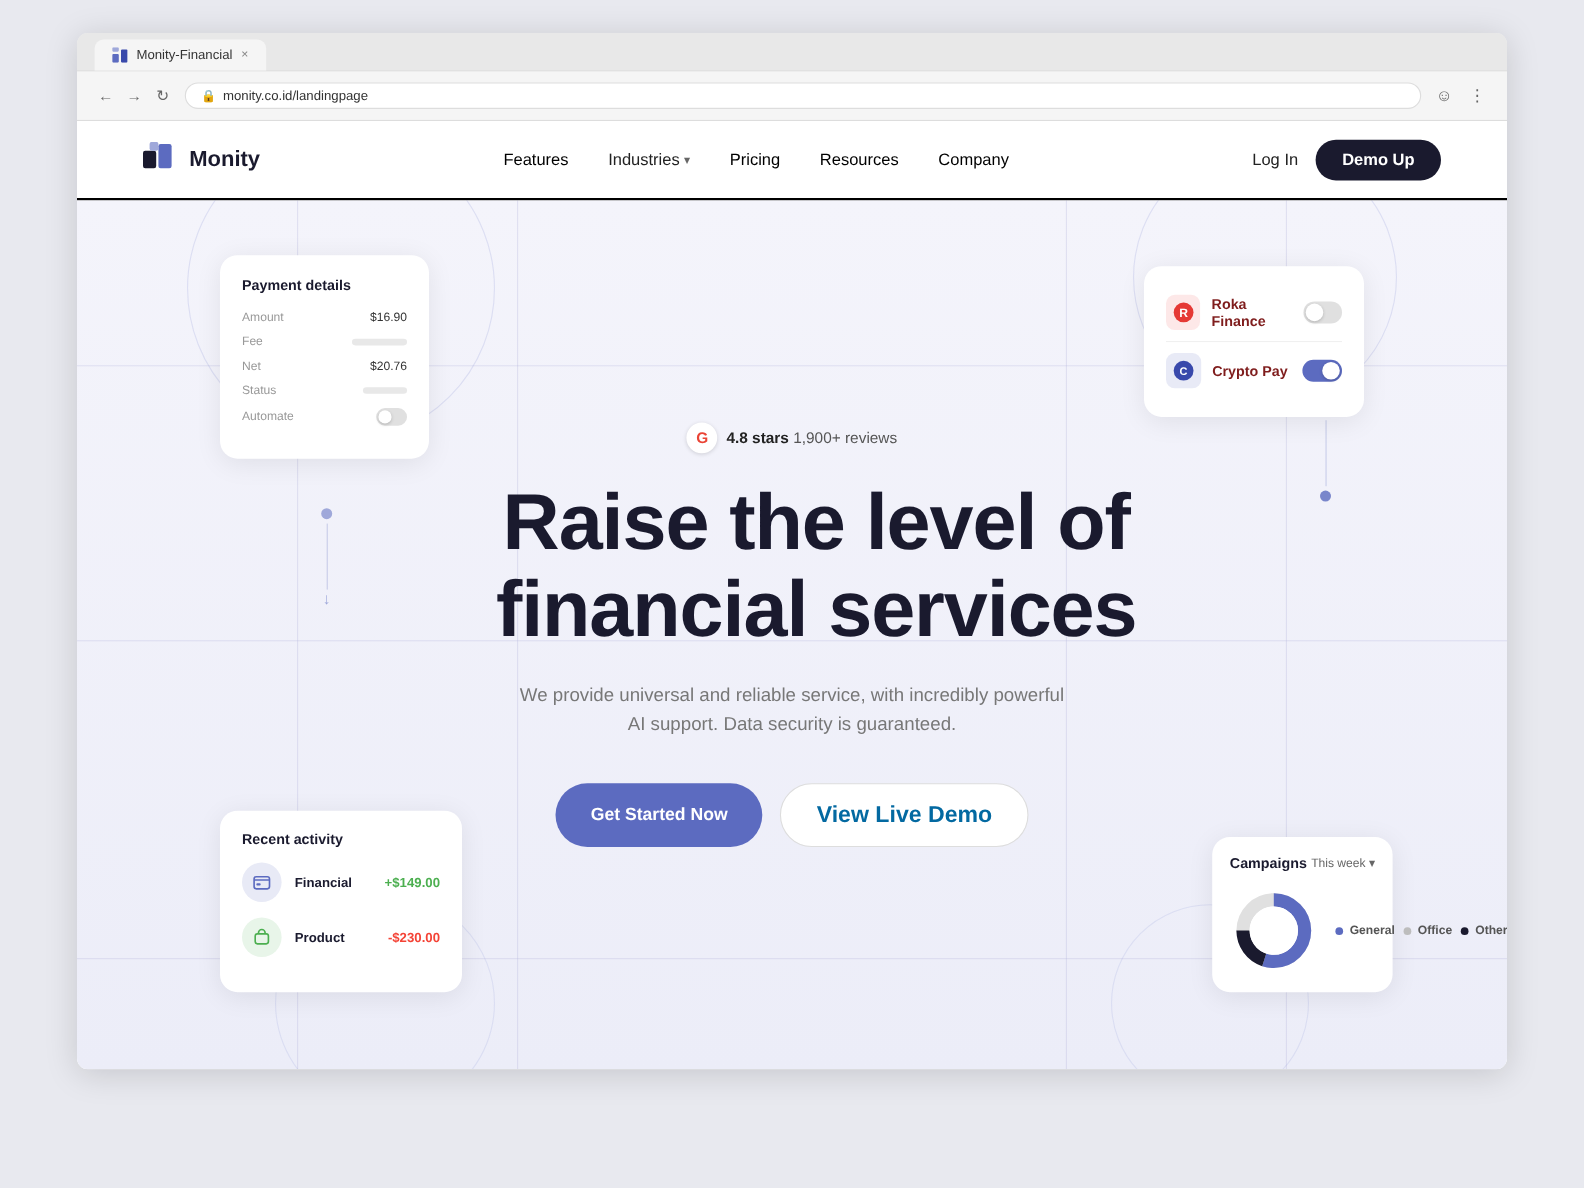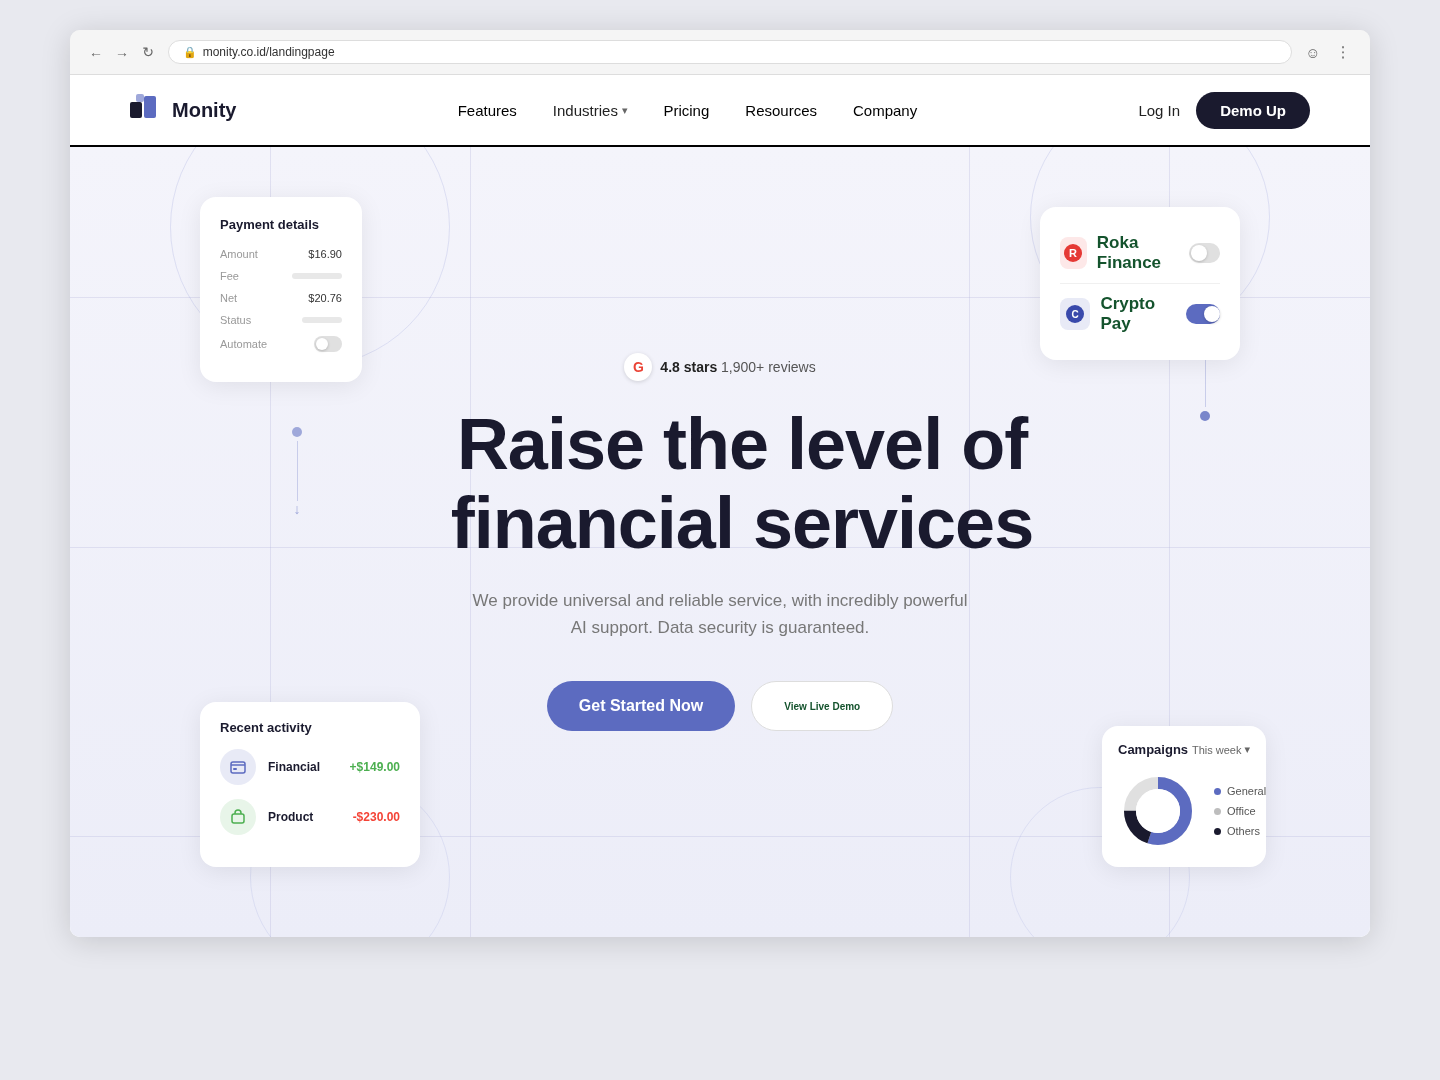--- a/index.html
+++ b/index.html
@@ -213,21 +213,21 @@
       background: white;
       border-radius: 16px;
       box-shadow: 0 4px 24px rgba(0,0,0,0.08);
       padding: 20px;
     }
 
     
     .payment-card {
       top: 50px;
       left: 130px;
-      width: 162px;
+      width: 190px;
     }
     .payment-card h3 {
       font-size: 13px;
       font-weight: 700;
       color: #1a1a2e;
       margin-bottom: 16px;
     }
     .payment-row {
       display: flex;
       justify-content: space-between;
@@ -294,23 +294,23 @@
       width: 32px;
       height: 32px;
       border-radius: 8px;
       display: flex;
       align-items: center;
       justify-content: center;
       font-size: 16px;
       font-weight: 700;
     }
     .connector-name {
-      font-size: 17px;
+      font-size: 13px;
       font-weight: 600;
-      color: #14532d;
+      color: #7f1d1d;
     }
     .toggle-lg {
       width: 36px;
       height: 20px;
       border-radius: 10px;
       position: relative;
       display: inline-block;
     }
     .toggle-lg.off {
       background: #e0e0e0;
@@ -404,22 +404,22 @@
       align-items: center;
       gap: 16px;
     }
     .donut-chart {
       width: 80px;
       height: 80px;
       flex-shrink: 0;
     }
     .legend {
       display: flex;
-      flex-direction: column;
       gap: 8px;
+      font-weight: bold;
     }
     .legend-item {
       display: flex;
       align-items: center;
       gap: 6px;
       font-size: 11px;
       color: #555;
     }
     .legend-dot {
       width: 7px;
@@ -484,25 +484,25 @@
       color: white;
       border: none;
       border-radius: 30px;
       padding: 16px 32px;
       font-size: 16px;
       font-weight: 600;
       cursor: pointer;
     }
     .btn-secondary {
       background: white;
-      color: #14532d;
+      color: #0369a1;
       border: 1px solid #ddd;
       border-radius: 30px;
       padding: 16px 32px;
-      font-size: 10px;
+      font-size: 21px;
       font-weight: 600;
       cursor: pointer;
     }
 
     
     .arrow-line {
       position: absolute;
       display: flex;
       flex-direction: column;
       align-items: center;
@@ -517,20 +517,31 @@
       height: 10px;
       border-radius: 50%;
       background: #9fa8da;
     }
   </style>
 </head>
 <body>
 
 <div class="browser-window">
 
+  <div class="tab-bar">
+    <div class="tab">
+      <svg width="14" height="14" viewBox="0 0 14 14">
+        <rect x="0" y="6" width="6" height="8" fill="#5c6bc0" rx="1"></rect>
+        <rect x="8" y="2" width="6" height="12" fill="#3949ab" rx="1"></rect>
+        <rect x="0" y="0" width="6" height="4" fill="#9fa8da" rx="1"></rect>
+      </svg>
+      <span>Monity-Financial</span>
+      <span class="tab-close">×</span>
+    </div>
+  </div>
 
   <div class="browser-toolbar">
     <div class="nav-buttons">
       <button class="nav-btn">←</button>
       <button class="nav-btn">→</button>
       <button class="nav-btn">↻</button>
     </div>
     <div class="address-bar">
       <span class="lock-icon">🔒</span>
       <span>monity.co.id/landingpage</span>

